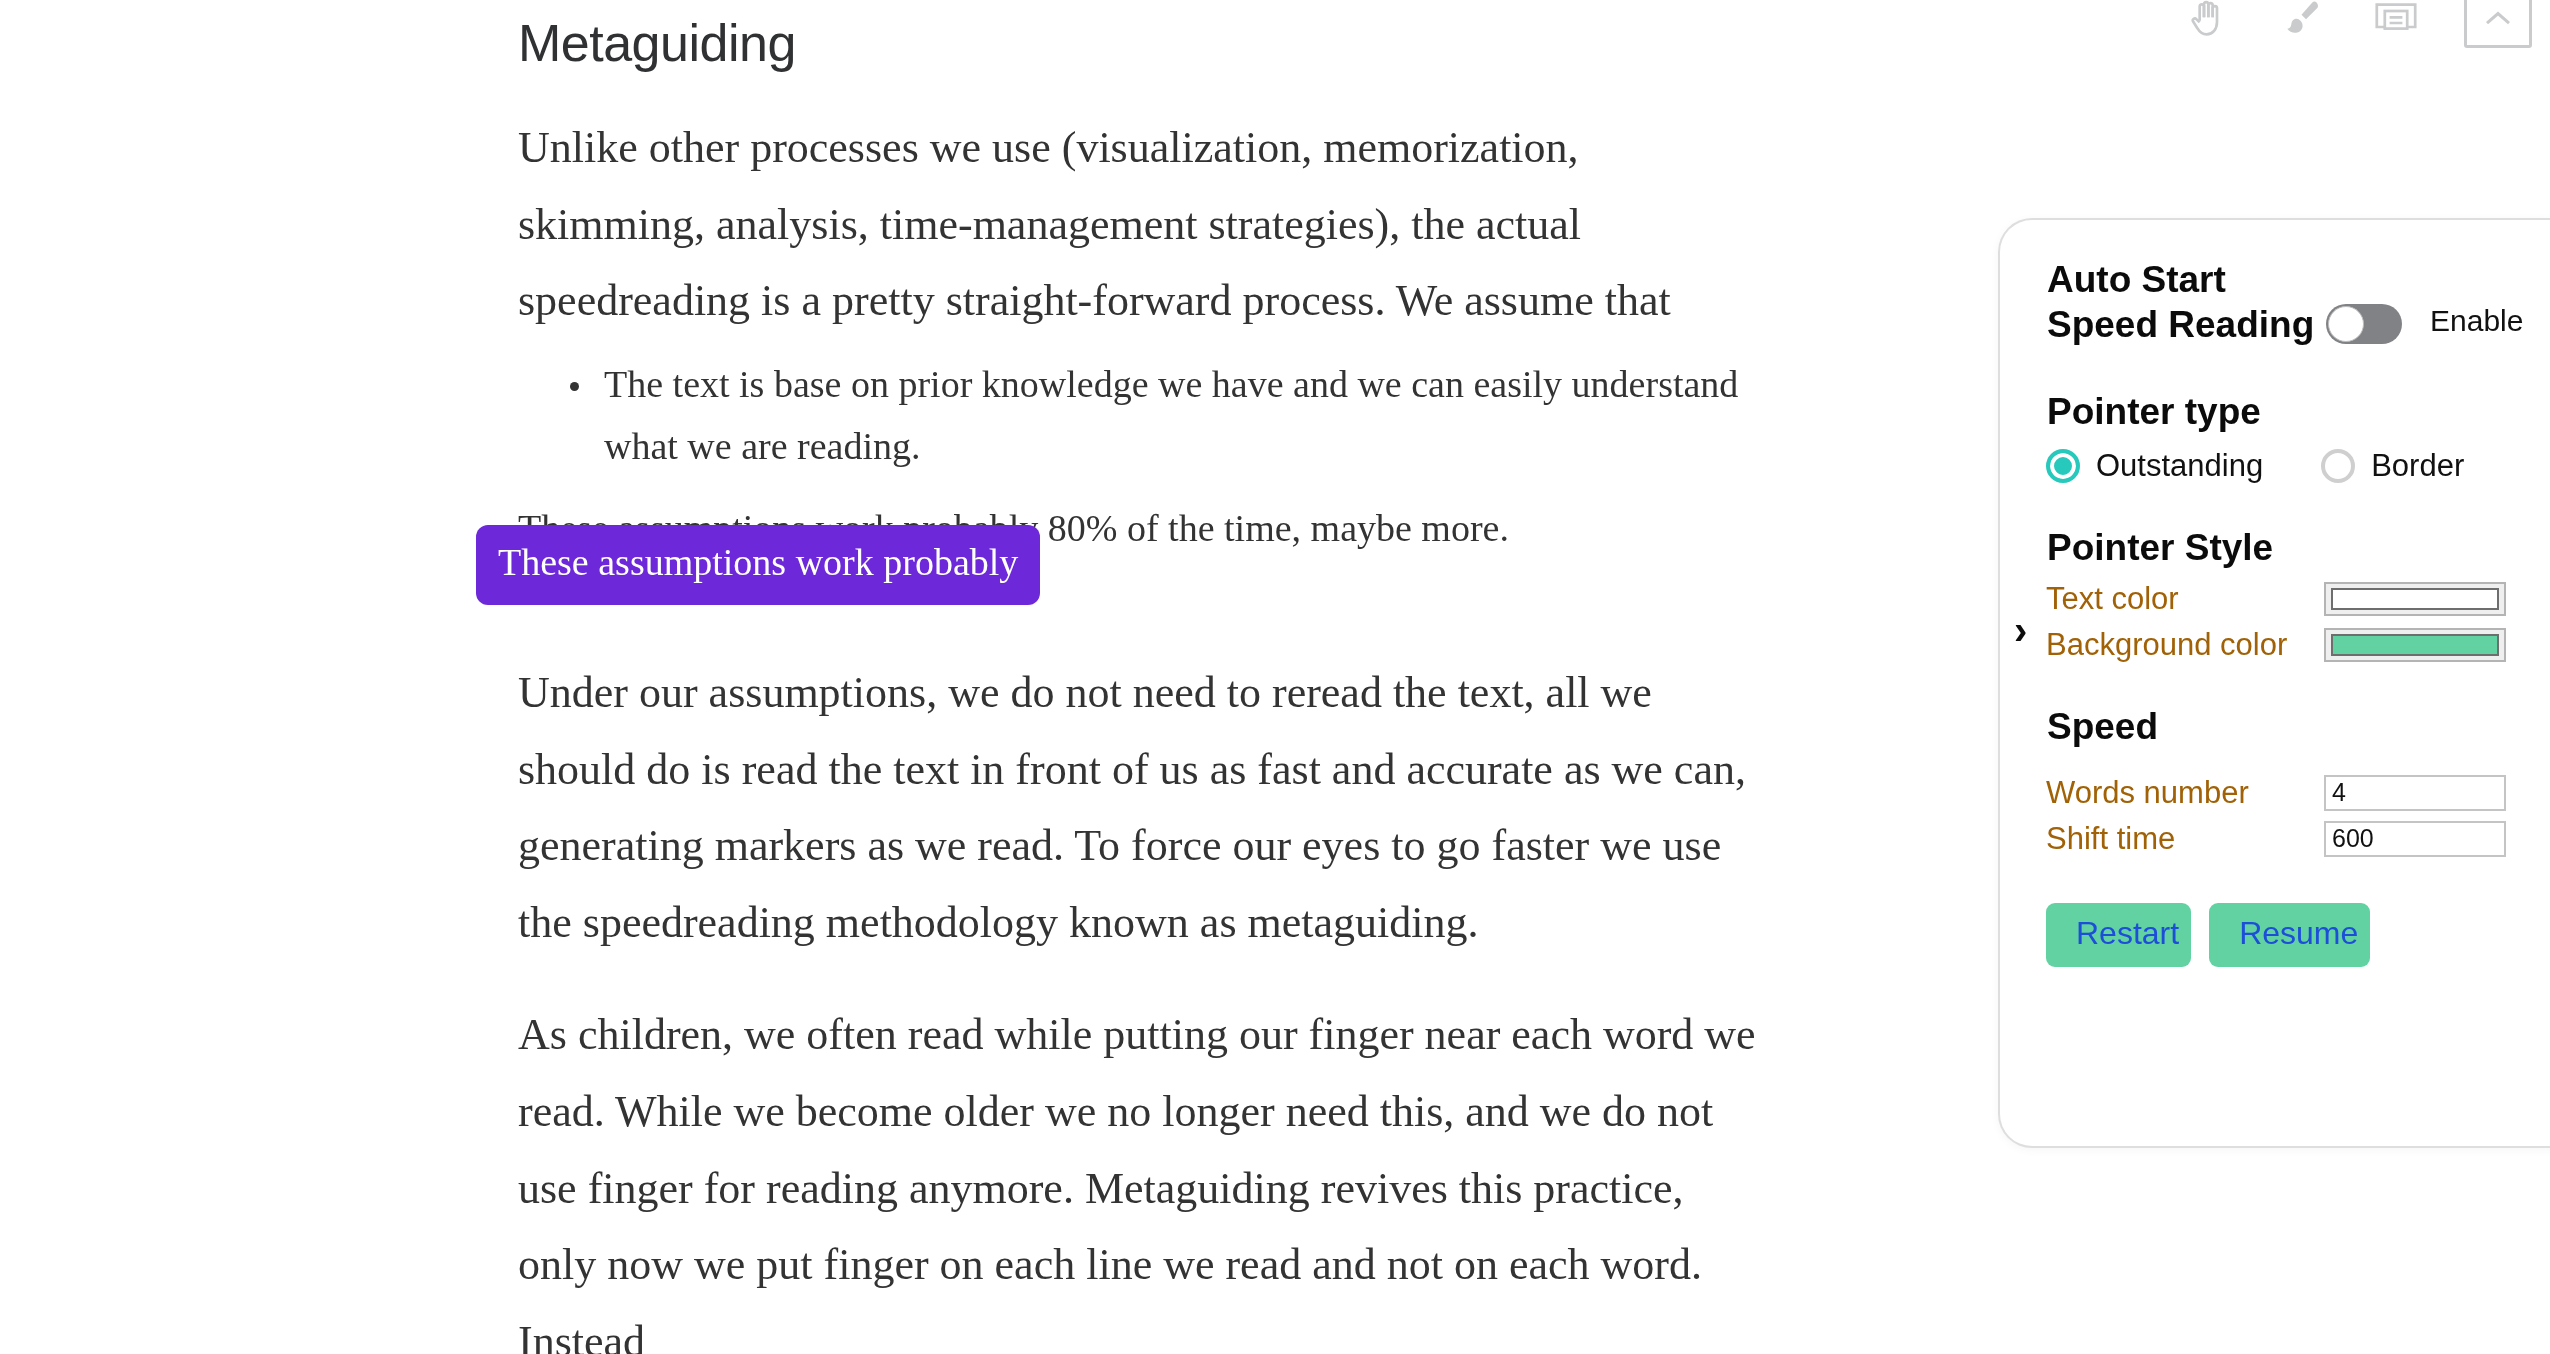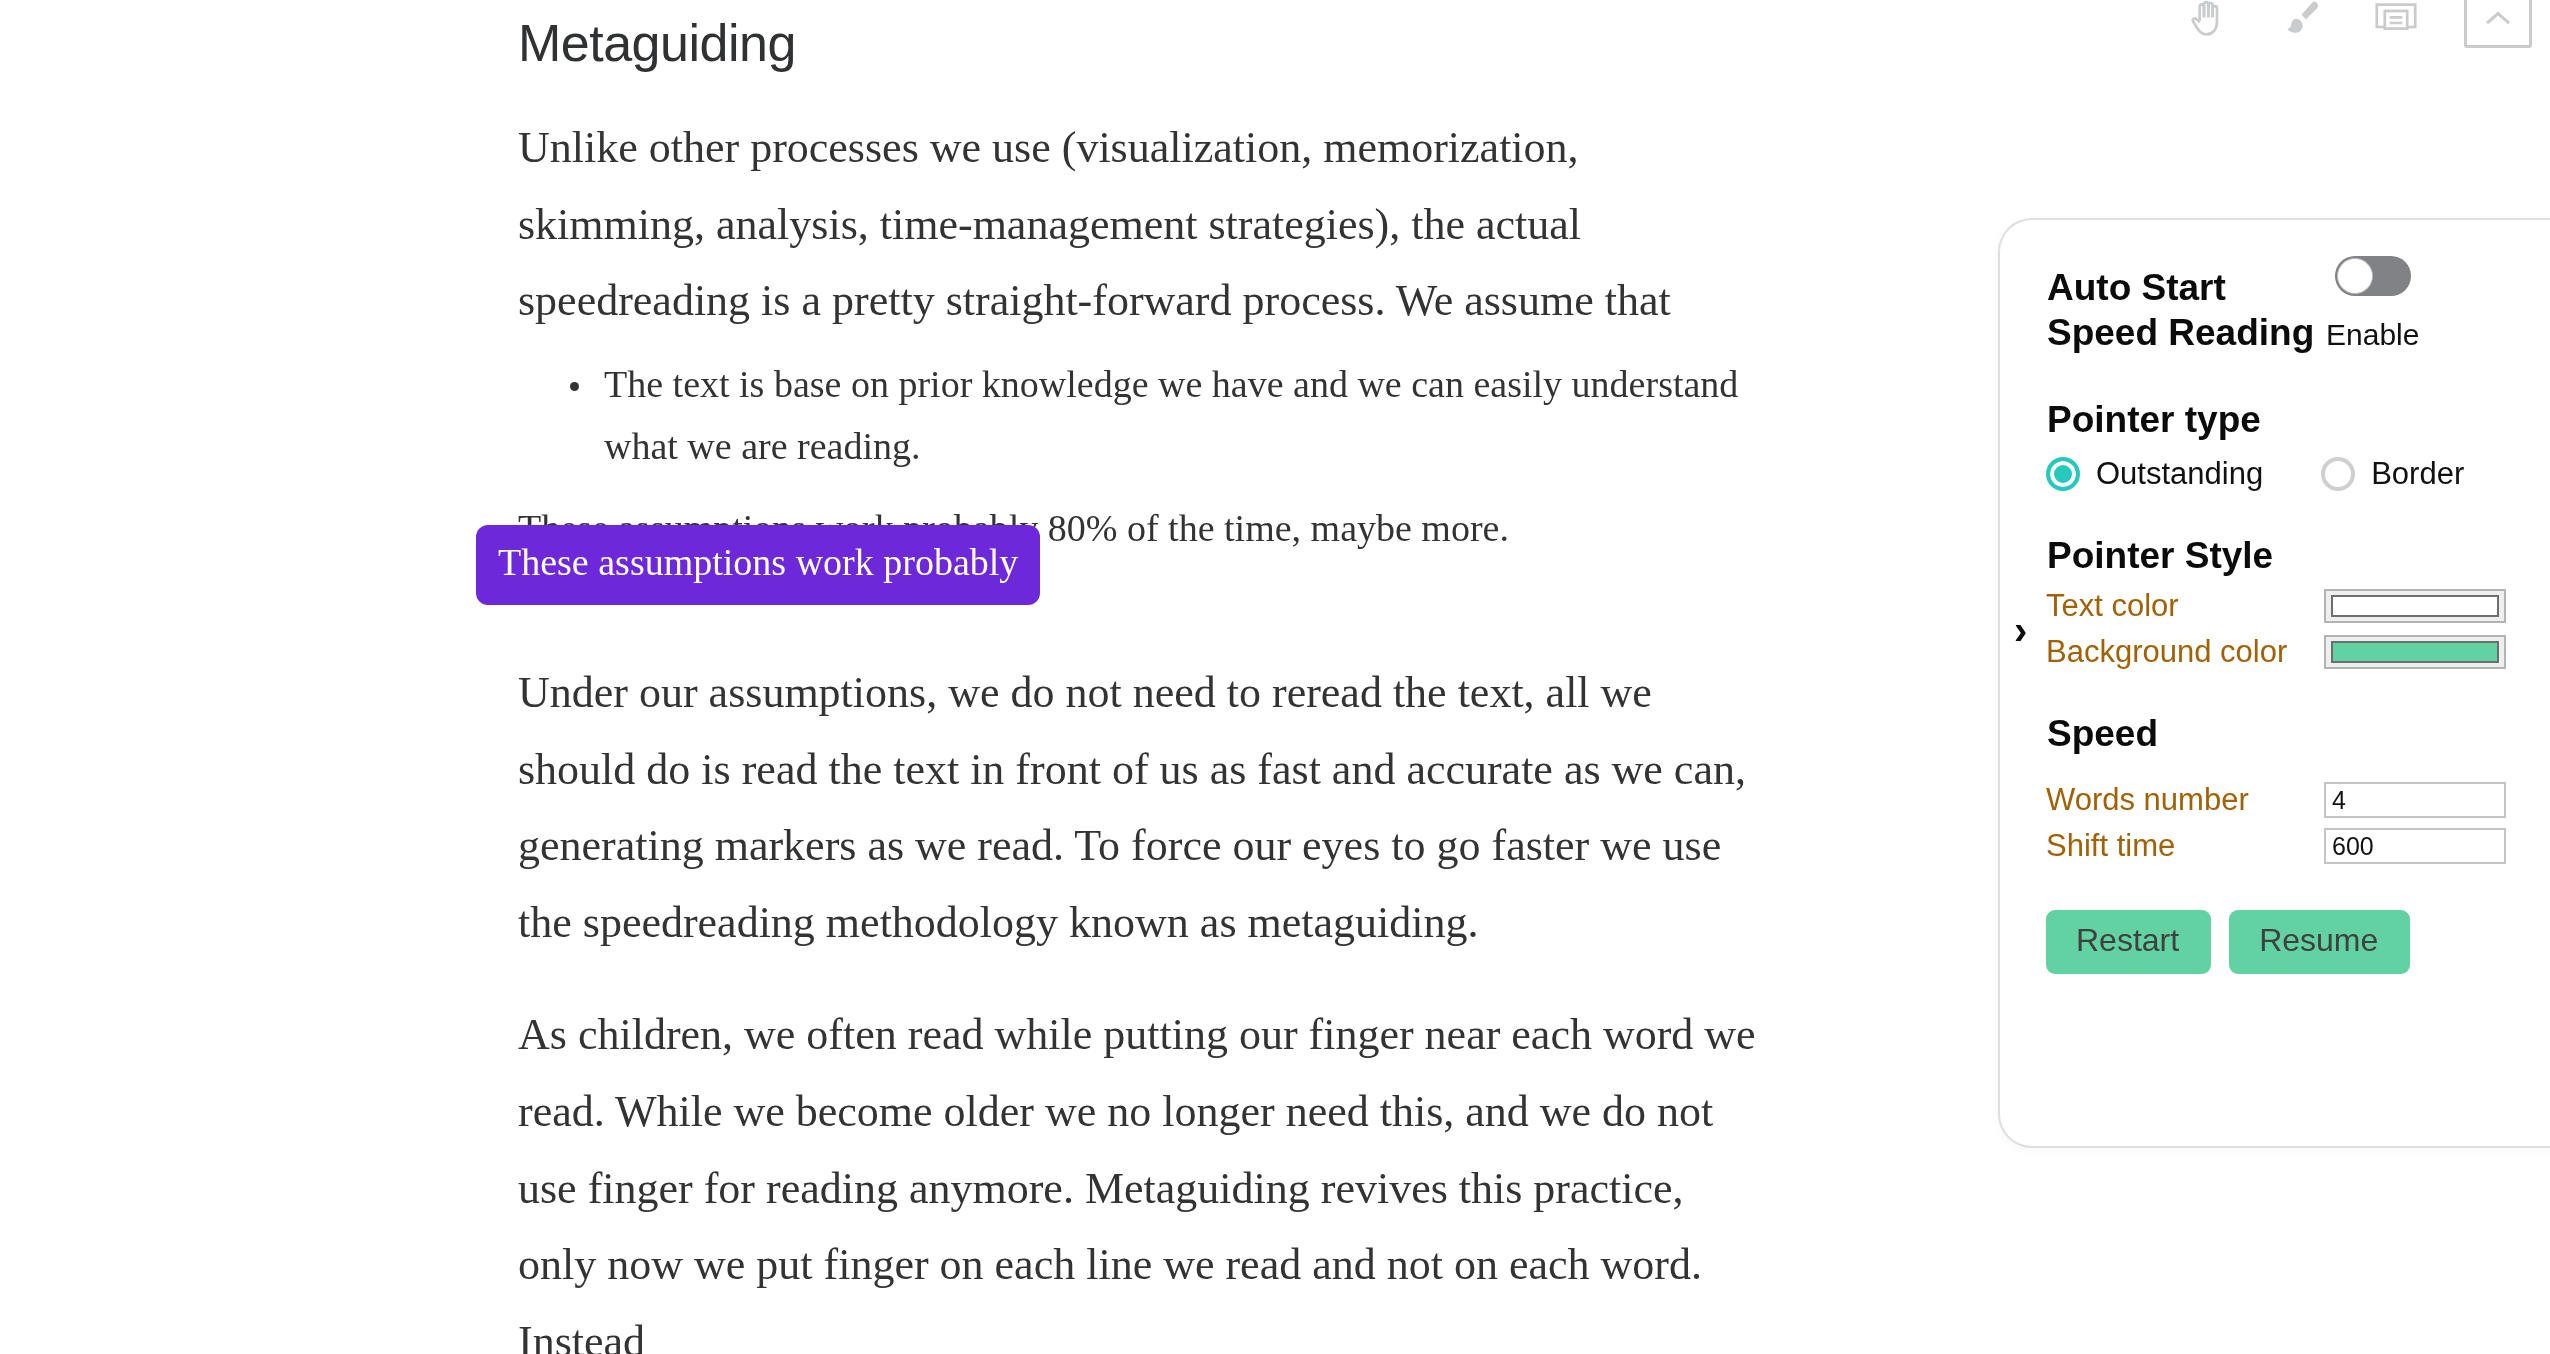--- a/index.html
+++ b/index.html
@@ -148,24 +148,22 @@
     display: flex;
     align-items: flex-end;
     gap: 0;
   }
   .auto-start-title {
     width: 278px;
     flex: none;
   }
   .toggle-wrap {
     display: flex;
-    align-items: center;
-    gap: 22px;
+    gap: 28px;
     padding-bottom: 4px;
-    flex-direction: column;
   }
   .toggle {
     width: 76px;
     height: 40px;
     border-radius: 20px;
     background: #808285;
     position: relative;
     flex: none;
     cursor: pointer;
   }
@@ -258,24 +256,24 @@
     outline: none;
   }
   .btn-row {
     display: flex;
     gap: 18px;
     margin-top: 46px;
   }
   .btn {
     border: none;
     border-radius: 9px;
-    color: #404040;
+    color: #1d4ed8;
     font-family: "Liberation Sans", sans-serif;
     font-size: 32px;
-    padding: 14px 32px 18px 30px;
+    padding: 14px 12px 18px 30px;
     cursor: pointer;
     line-height: 1;
     text-align: right;
   }
 </style>
 </head>
 <body>
 
 <div class="toolbar">
   <div class="tool-icon">

